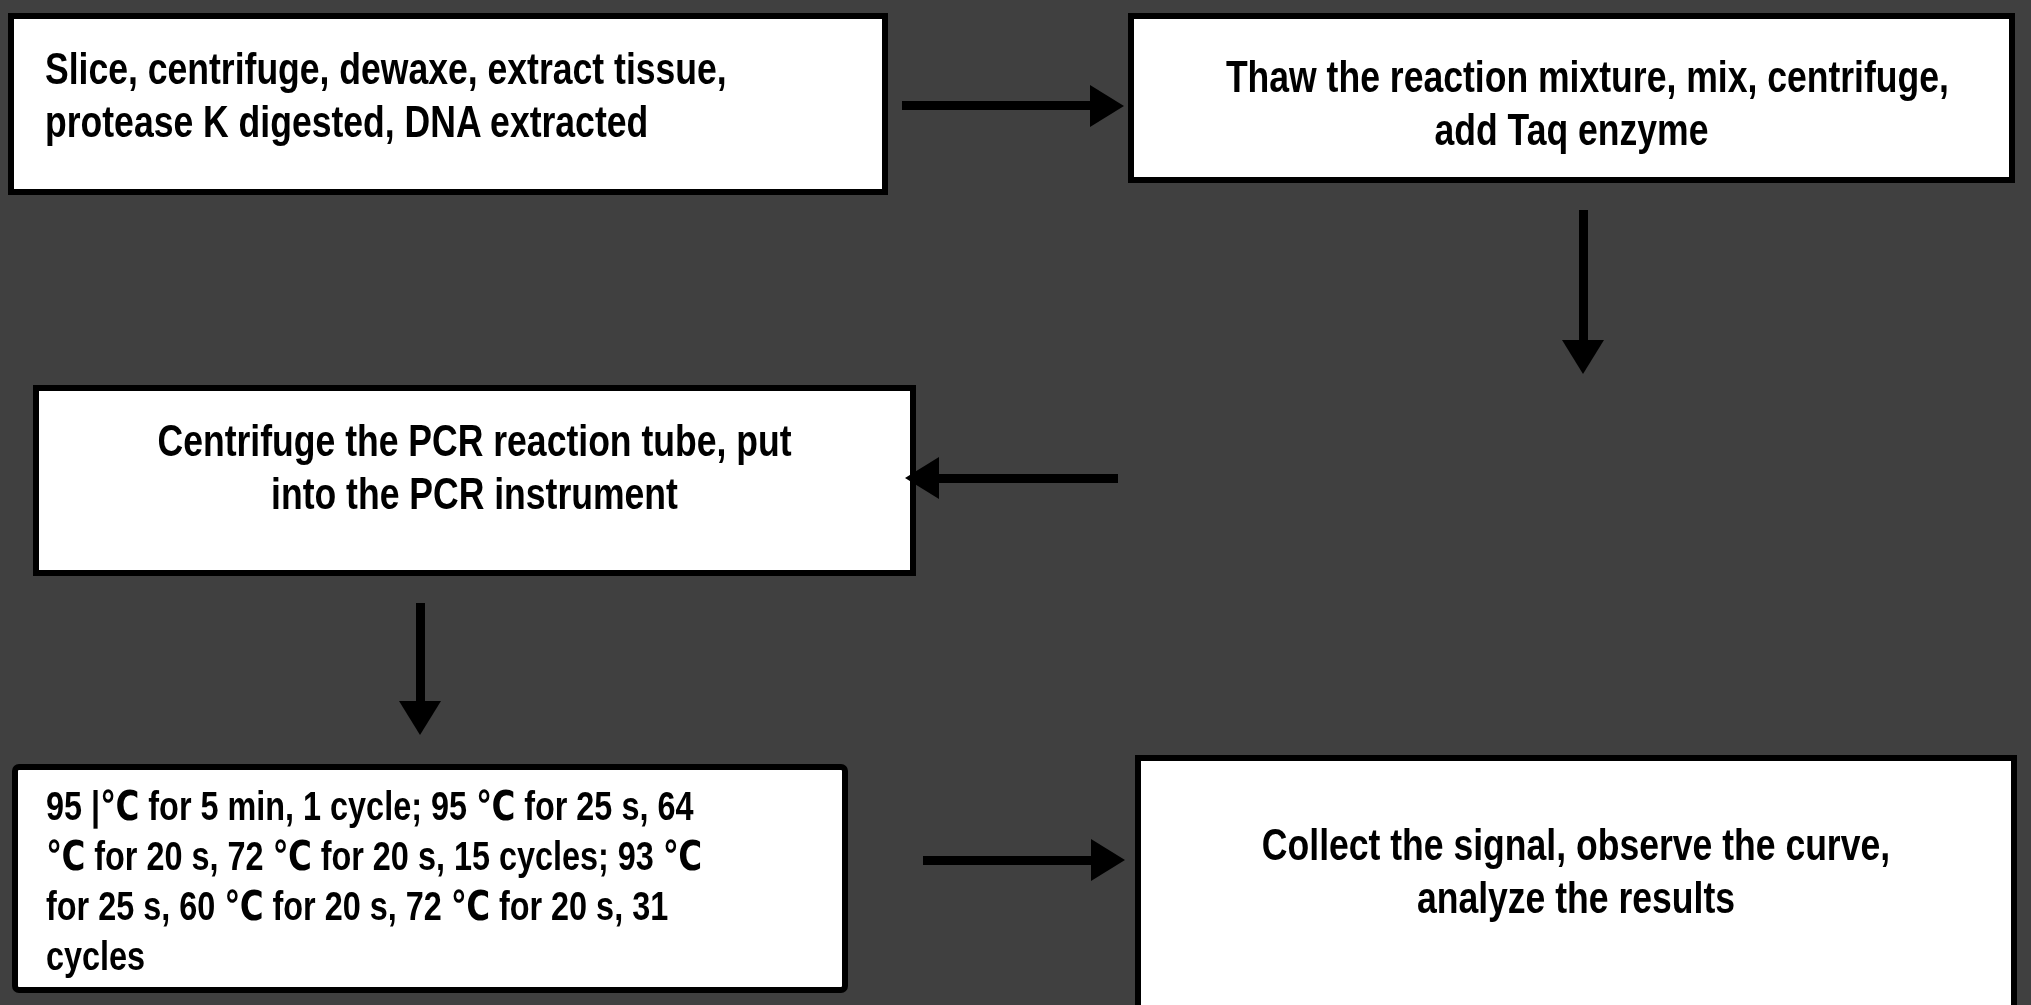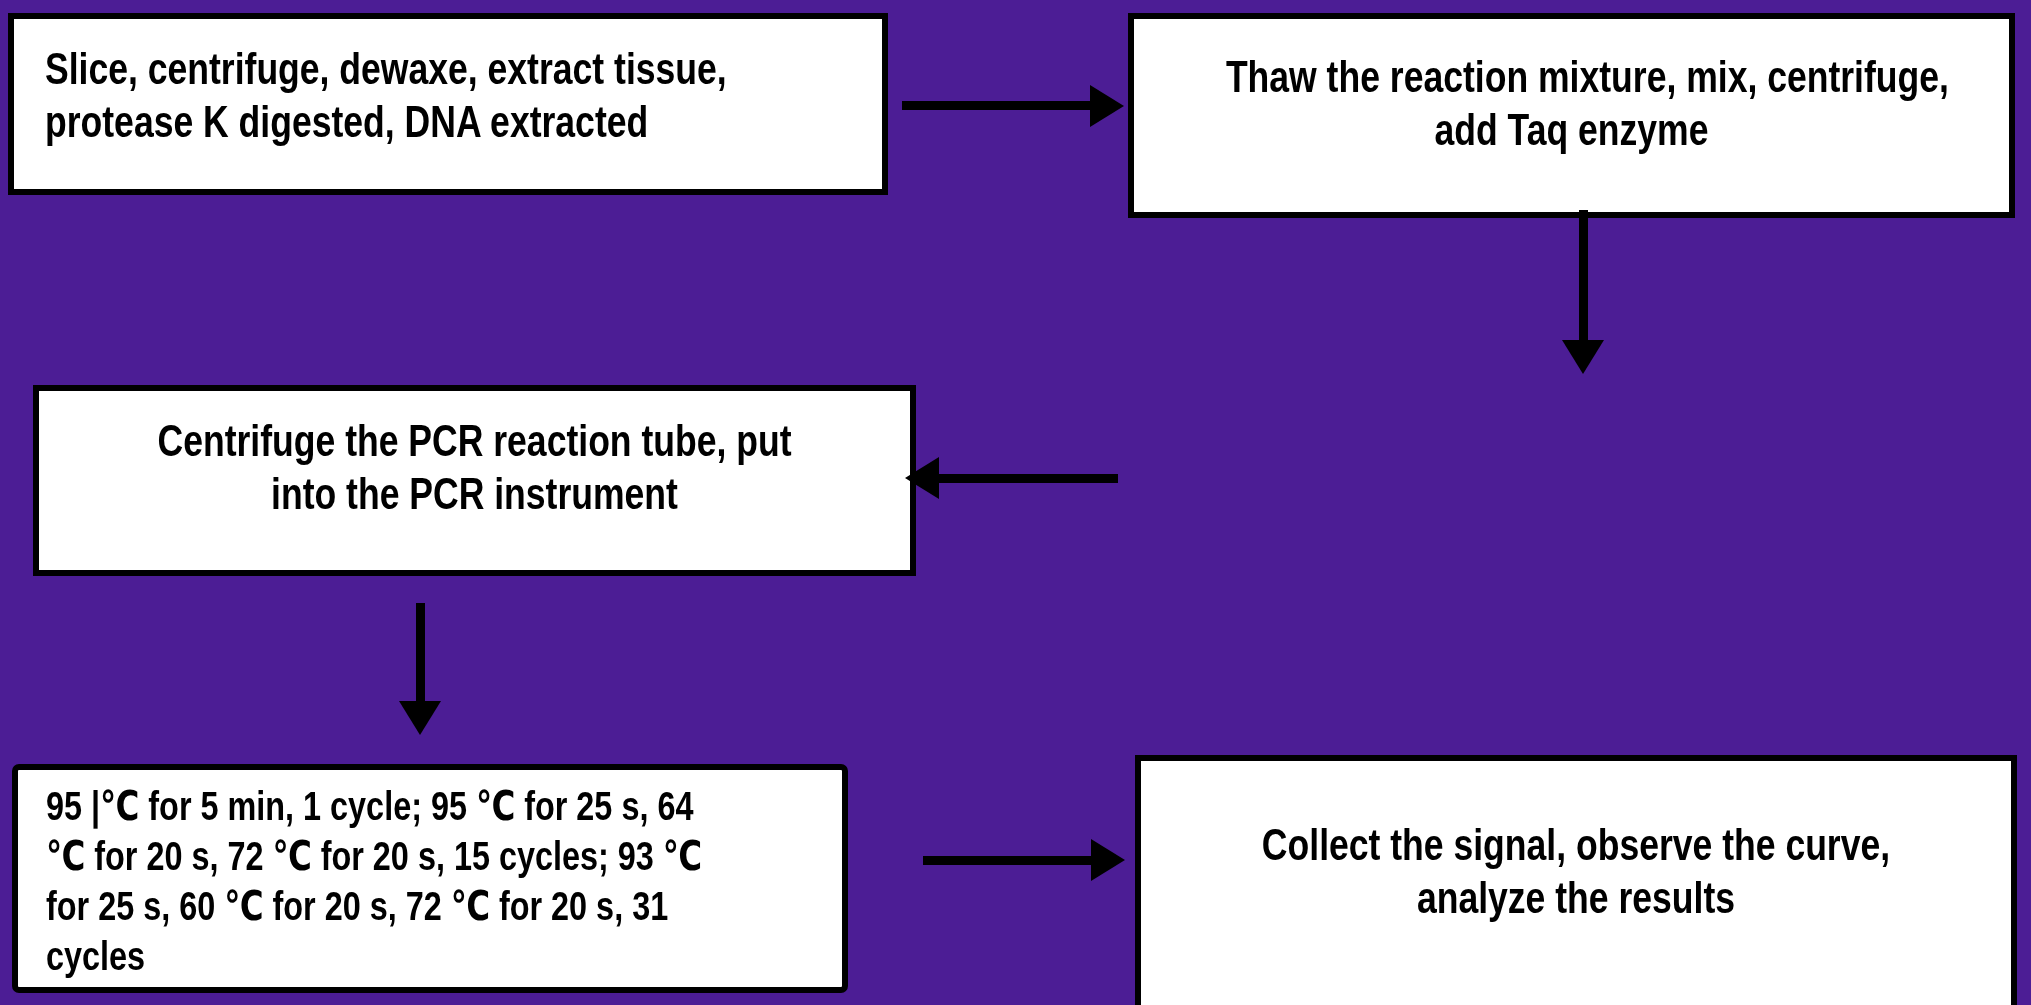--- a/index.html
+++ b/index.html
@@ -1,20 +1,20 @@
 <!DOCTYPE html>
 <html><head>
 <meta charset="utf-8">
 <style>
   html, body { margin: 0; padding: 0; background: #ffffff; }
   #canvas {
     position: relative;
     width: 2031px;
     height: 1005px;
-    background: #4c1d95;
+    background: #404040;
     font-family: "Liberation Sans", "DejaVu Sans", sans-serif;
     font-weight: bold;
     color: #000000;
     overflow: hidden;
   }
   .box {
     position: absolute;
     box-sizing: border-box;
     border: 6px solid #000000;
     background: #ffffff;
@@ -24,21 +24,21 @@
     white-space: nowrap;
     font-size: 45px;
     line-height: 53px;
     transform: scaleX(0.79);
   }
   .txt.align-left  { text-align: left;  transform-origin: left top; }
   .txt.align-center{ left: 0; right: 0; text-align: center; transform-origin: center top; }
 
   
   #box1 { left: 8px;    top: 13px;  width: 880px; height: 182px; }
-  #box2 { left: 1128px; top: 13px;  width: 887px; height: 205px; }
+  #box2 { left: 1128px; top: 13px;  width: 887px; height: 170px; }
   #box3 { left: 1135px; top: 389px; width: 879px; height: 191px; }
   #box4 { left: 13px;   top: 385px; width: 883px; height: 191px; margin-left: 20px; }
   #box5 { left: 12px;   top: 764px; width: 836px; height: 229px; border-radius: 7px; }
   #box6 { left: 1135px; top: 755px; width: 882px; height: 284px; text-decoration: underline; }
 
   #box1 .txt { left: 31px; top: 23px; }
   #box2 .txt { top: 31px; }
   #box3 .txt { top: 17px; }
   #box4 .txt { top: 23px; }
   #box5 .txt { left: 28px; top: 11px; font-size: 41px; line-height: 50px; }

